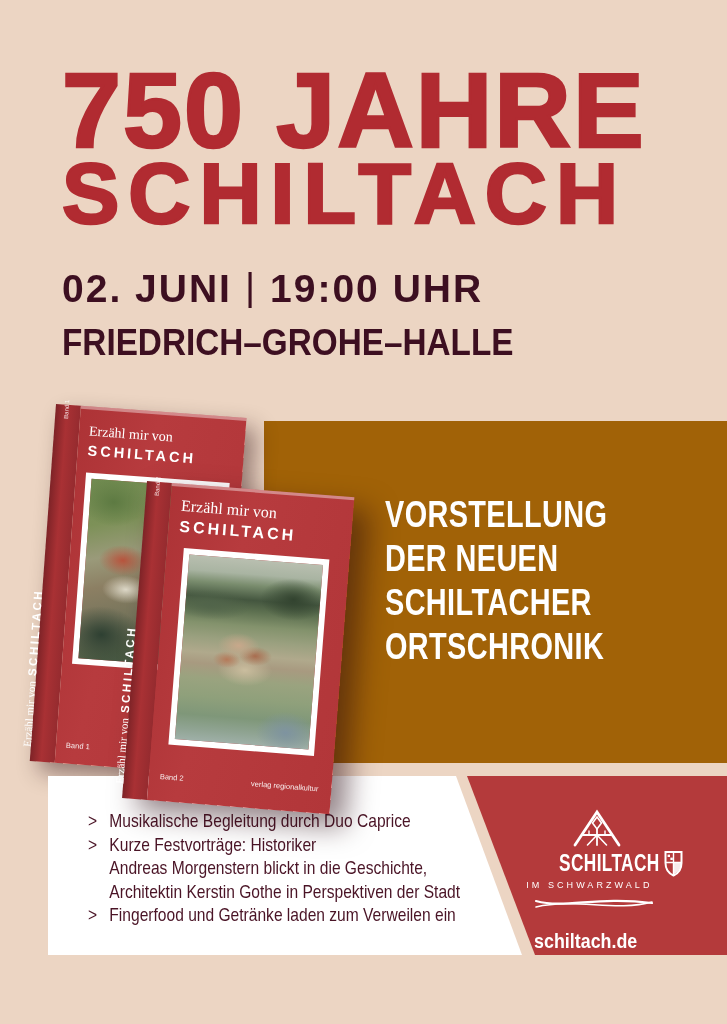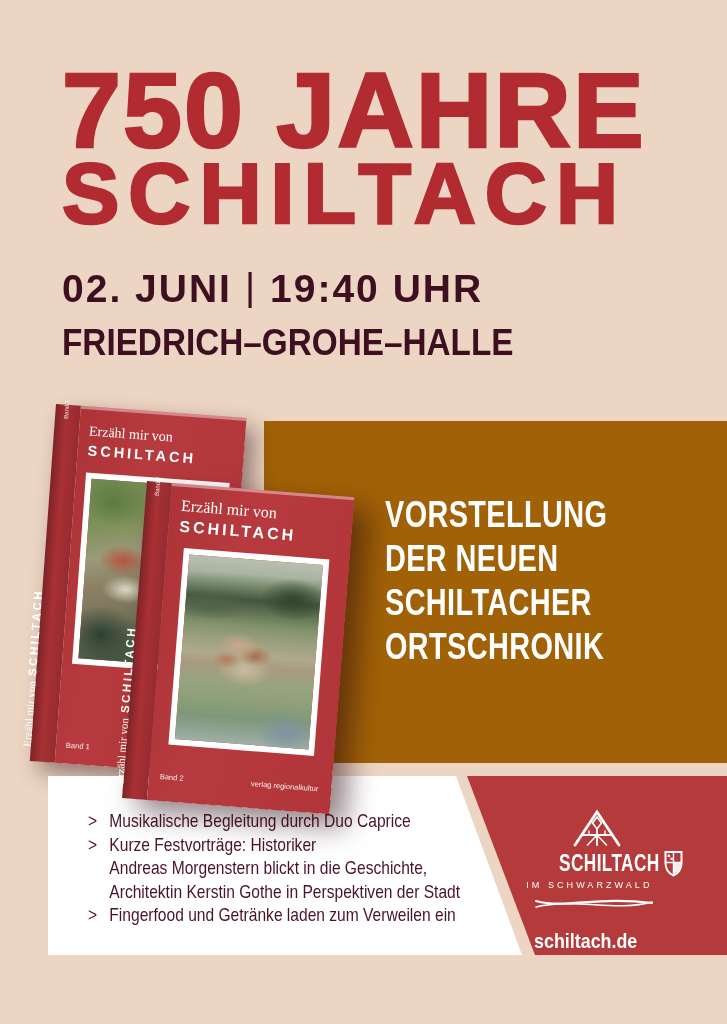--- a/index.html
+++ b/index.html
@@ -98,21 +98,21 @@
 </style>
 </head>
 <body>
 
 <div class="poster">
 
   <div class="title-line title-l1">750 JAHRE</div>
   <div class="title-line title-l2">SCHILTACH</div>
 
   <div class="event-line event-l1">
-    <span>02. JUNI</span><span class="event-sep">|</span><span>19:40 UHR</span>
+    <span>02. JUNI</span><span class="event-sep">|</span><span>19:00 UHR</span>
   </div>
   <div class="event-line event-l2">FRIEDRICH–GROHE–HALLE</div>
 
   <div class="panel">
     <div class="headline">
       <div>VORSTELLUNG</div>
       <div>DER NEUEN</div>
       <div>SCHILTACHER</div>
       <div>ORTSCHRONIK</div>
     </div>

